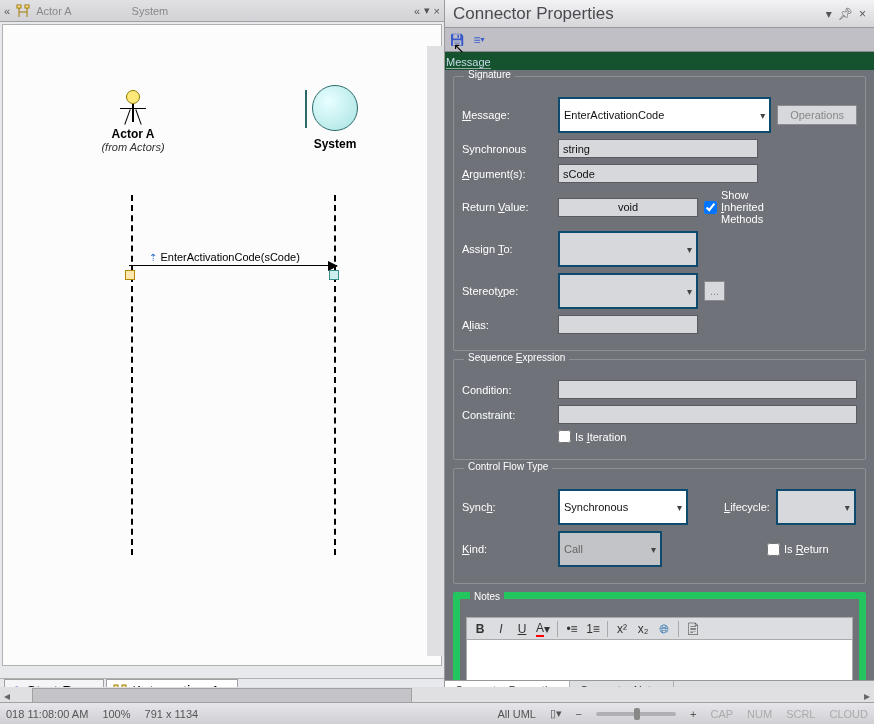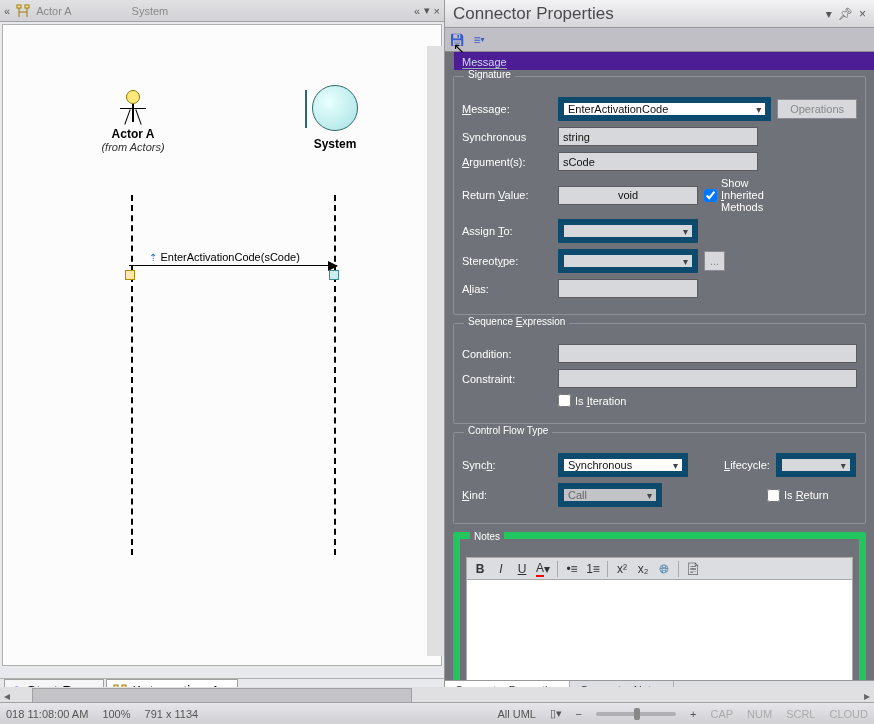--- a/index.html
+++ b/index.html
@@ -48,29 +48,29 @@
   .port.r{left:326px; top:245px; background:#cdeeee; border-color:#3a8a8a;}
   .ret-icon{font-size:10px; color:#2a6acc;}
 
   
   .right-pane{flex:1; background:#6f7278; display:flex; flex-direction:column;}
   .panel-title{background:linear-gradient(#f3f3f5,#d6d6da); height:28px; display:flex; align-items:center; padding:0 8px; color:#4a4a50; font-size:17px; border-bottom:1px solid #9a9a9a;}
   .panel-title-controls{margin-left:auto; display:flex; gap:6px; color:#555; font-size:12px;}
   .toolbar{height:24px; background:#bfbfc5; display:flex; align-items:center; padding:0 4px; gap:6px; border-bottom:1px solid #8a8a90;}
   .toolbar .ico{width:16px; height:16px; display:flex; align-items:center; justify-content:center; font-size:12px; color:#3a5acc; cursor:pointer;}
   .cursor-ico{position:relative;}
-  .msg-tab{color:#445; font-size:11px; padding:4px 8px 2px 8px; background:#4c1d95;margin-left:9px;}
+  .msg-tab{color:#445; font-size:11px; padding:4px 8px 2px 1px; background:#14532d;}
   .msg-tab span{border-bottom:1px solid #9aa;}
   .form{flex:1; background:#6f7278; padding:6px 8px 0 8px; overflow:hidden; color:#fff; font-size:11px;}
   .group{border:1px solid #8e9096; border-radius:2px; padding:20px 8px 10px 8px; margin-bottom:8px; position:relative;}
   .group-label{position:absolute; top:-8px; left:10px; background:#6f7278; padding:0 4px; font-size:10px; color:#fff;}
   .row{display:flex; align-items:center; margin-bottom:6px; gap:6px;}
   .row label{width:90px; color:#fff;}
   .txt{flex:1; height:19px; background:#d7d8dc; border:1px solid #5a5a60; padding:1px 4px; color:#111; font-size:11px;}
-  .sel{flex:1; height:24px; background:#fff; border:6px solid #0c4a6e; padding:1px 4px; color:#111; font-size:11px; position:relative; display:flex; align-items:center;}
+  .sel{flex:1; height:36px; background:#fff; border:2px solid #0c4a6e; padding:1px 4px; color:#111; font-size:11px; position:relative; display:flex; align-items:center;}
   .sel::after{content:"▾"; position:absolute; right:4px; color:#444; font-size:10px;}
   .sel.gray{background:#d7d8dc;}
   .sel.disabled{background:#c3c4c8; color:#666;}
   .btn{height:20px; padding:0 12px; background:#d7d8dc; border:1px solid #8a8a90; color:#888; font-size:11px; cursor:pointer;}
   .btn.sm{padding:0 5px;}
   .chk{display:flex; align-items:center; gap:4px; color:#fff;}
   .chk input{width:13px; height:13px;}
   .notes-group{border:7px solid #22c55e; border-radius:2px; padding:18px 6px 6px 6px; position:relative; height:176px;}
   .notes-toolbar{height:22px; background:#dcdde1; display:flex; align-items:center; padding:0 4px; gap:3px; border:1px solid #aaa; border-bottom:none; color:#333; font-size:12px;}
   .nt-btn{min-width:18px; height:18px; display:flex; align-items:center; justify-content:center; cursor:pointer;}

